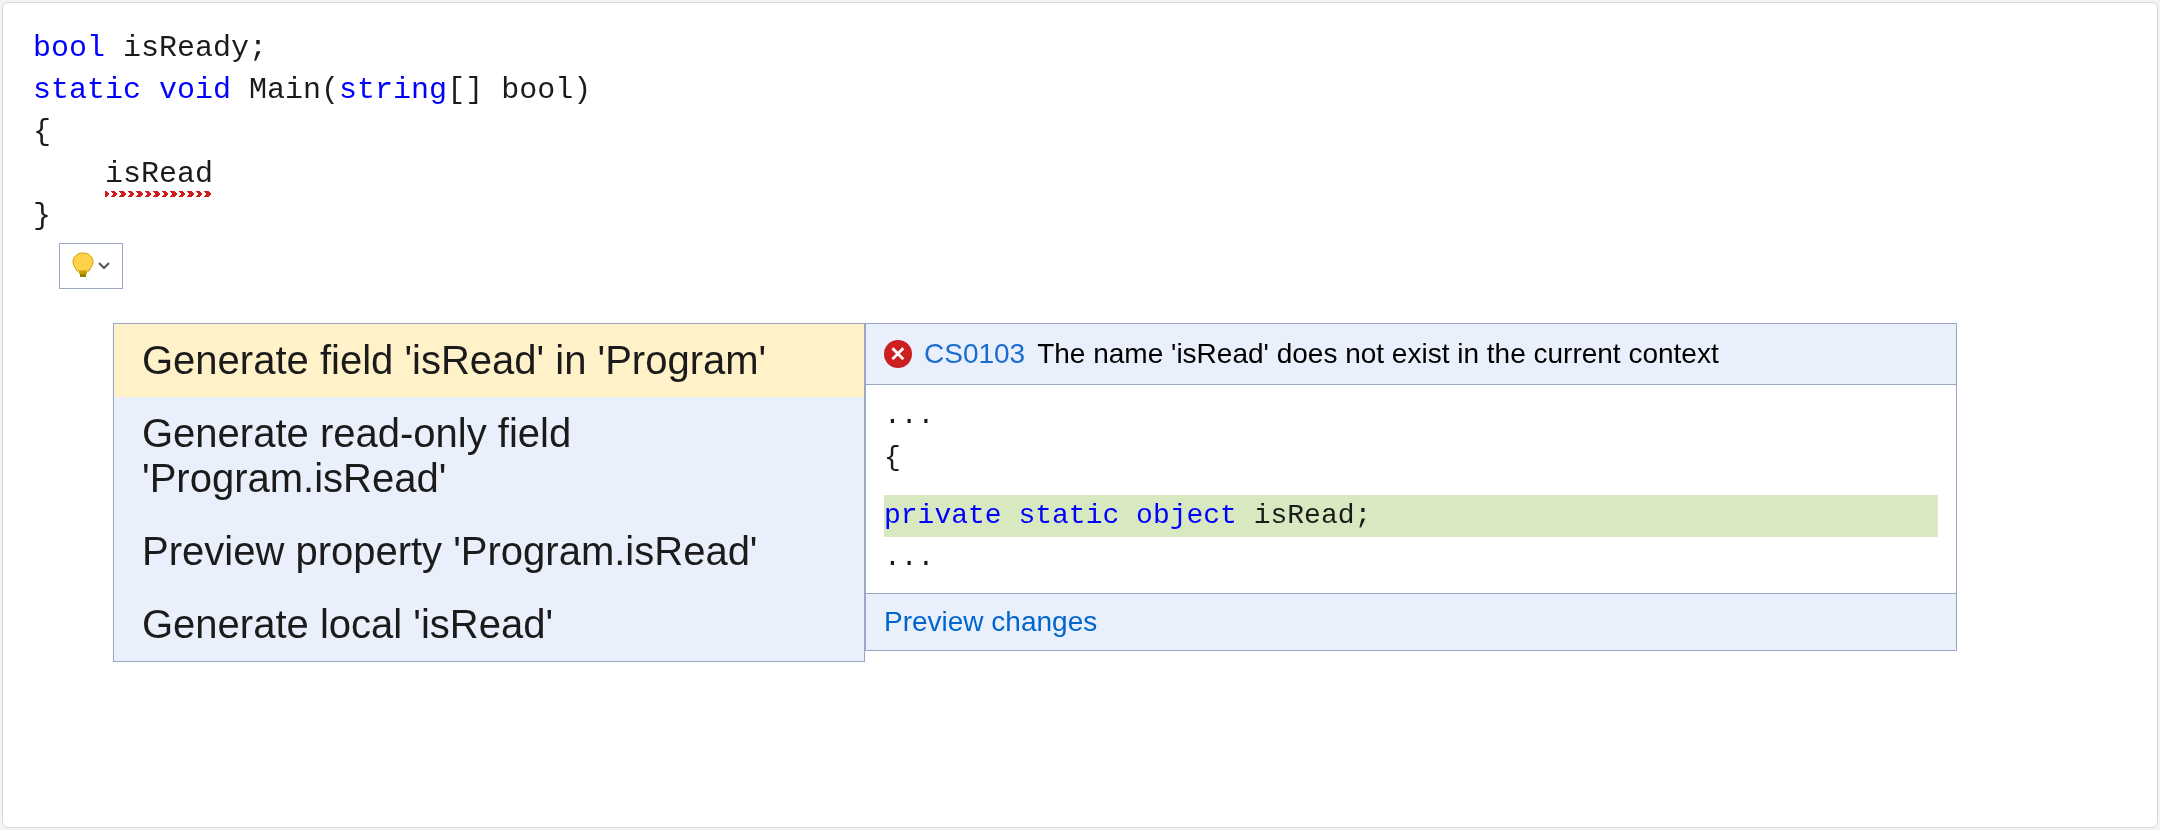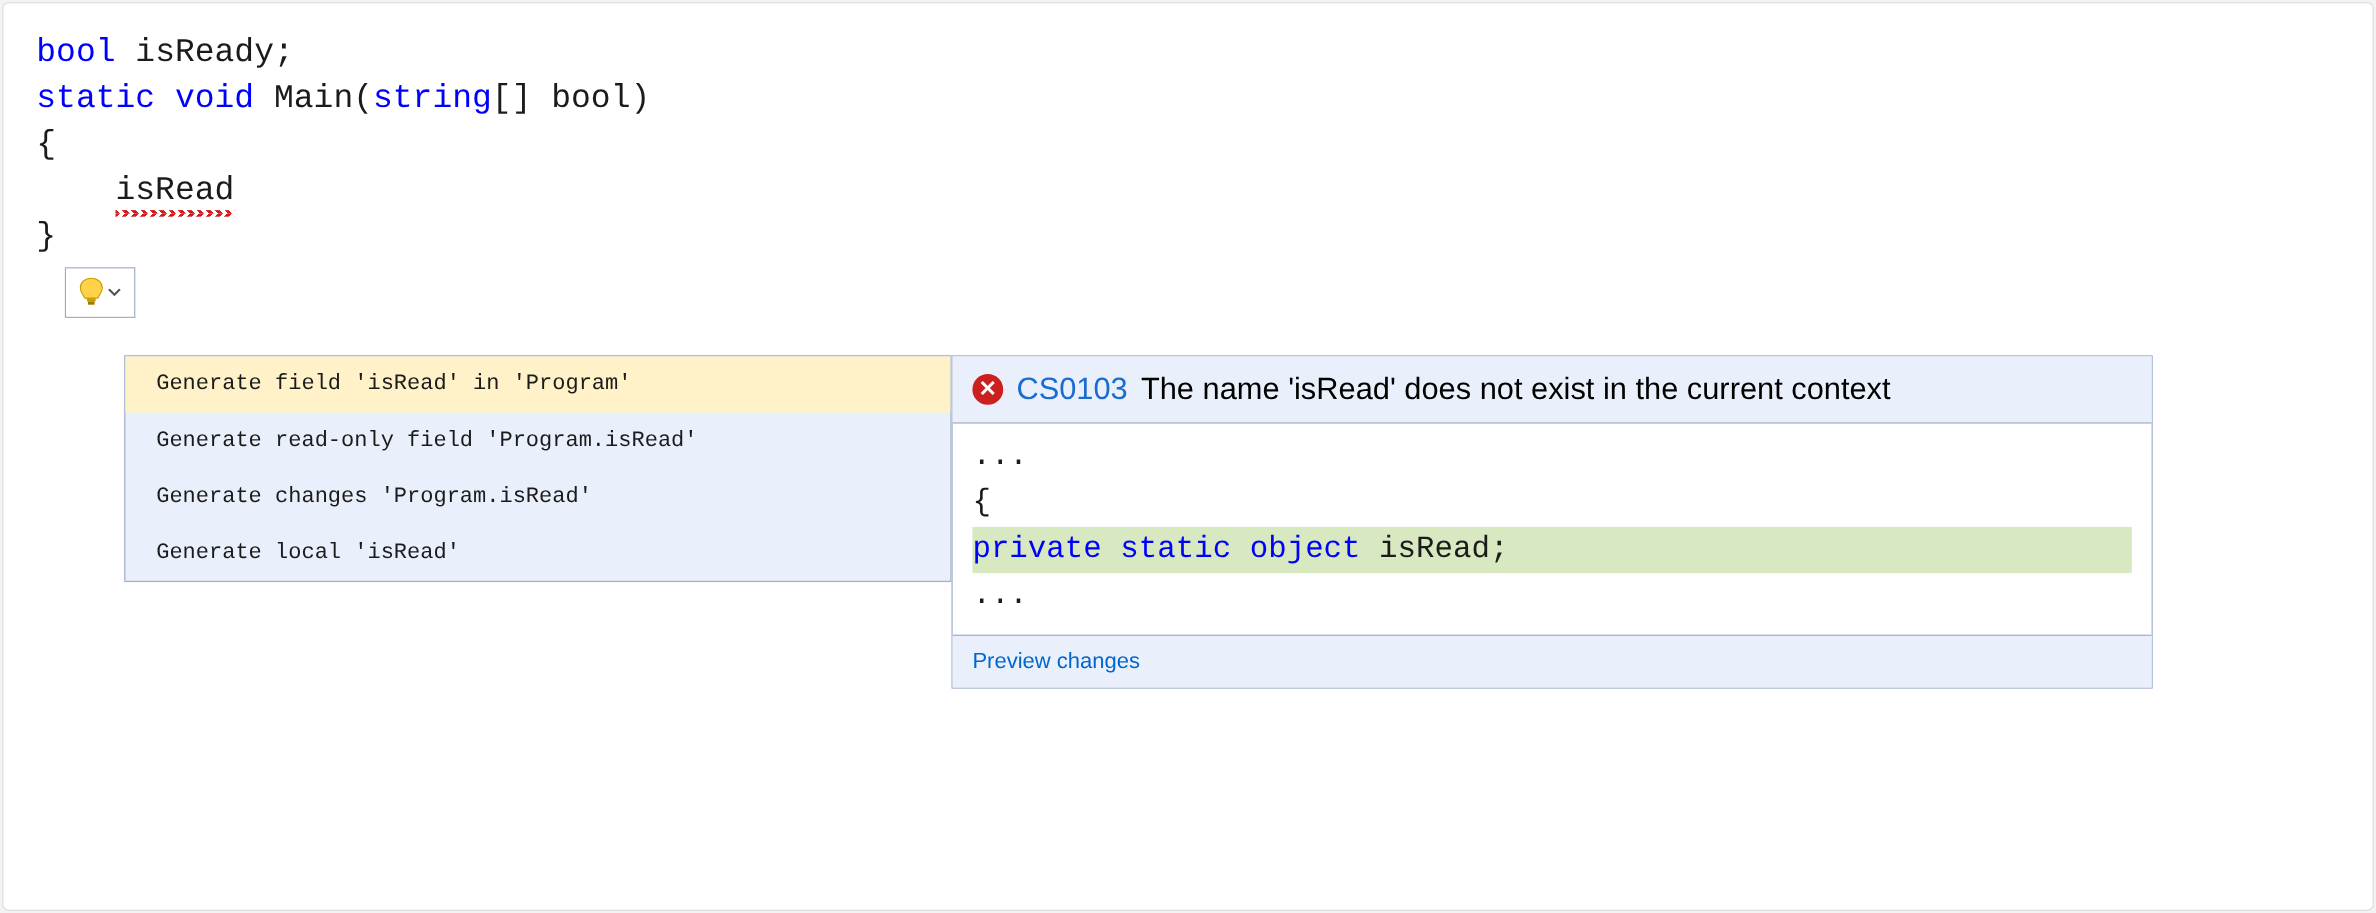--- a/index.html
+++ b/index.html
@@ -56,22 +56,22 @@
     box-sizing:border-box;
   }
   .bulb-btn svg{flex:none;}
   
   .suggestions{
     position:absolute;left:110px;top:320px;width:750px;
     border:1px solid var(--panel-brd);background:var(--panel-bg);
     box-shadow:0 0 0 1px rgba(0,0,0,.02);
   }
   .sug-item{
-    padding:14px 28px;font-size:20px;color:var(--text);
-    font-family:Liberation Mono, monospace;
+    padding:14px 28px;font-size:40px;color:var(--text);
+    font-family:Liberation Sans, sans-serif;
   }
   .sug-item.selected{background:var(--sel-bg);}
   
   .preview{
     position:absolute;left:862px;top:320px;width:1090px;
     border:1px solid var(--panel-brd);background:#fff;
     display:flex;flex-direction:column;
   }
   .prev-header{
     display:flex;align-items:center;gap:12px;
@@ -84,26 +84,26 @@
     background:#cc1f1f;color:#fff;font-weight:bold;
     display:flex;align-items:center;justify-content:center;
     font-size:20px;line-height:1;flex:none;
   }
   .err-code{color:var(--error-code);}
   .prev-body{
     padding:10px 18px 14px 18px;
     font-family:Consolas,"Courier New",monospace;
     font-size:28px;line-height:42px;color:var(--text);
   }
-  .prev-body .added{background:var(--diff-add);display:block;}
+  .prev-body .added{background:var(--diff-add);display:block;margin-top:16px;}
   .prev-body .plain{display:block;}
   .prev-footer{
     border-top:1px solid var(--panel-brd);
     padding:12px 18px;background:var(--panel-bg);
-    font-size:20px;
+    font-size:28px;
   }
   .prev-footer a{color:var(--link);text-decoration:none;}
 </style>
 </head>
 <body>
 
 <div class="frame">
 
   <div class="code"><span class="kw">bool</span> <span class="ident">isReady;</span>
 <span class="kw">static</span> <span class="kw">void</span> <span class="ident">Main(</span><span class="kw">string</span><span class="ident">[]</span><span class="ident"> bool)</span>
@@ -118,21 +118,21 @@
       <rect x="8" y="22" width="6" height="3" fill="#9b7b00"></rect>
     </svg>
     <svg width="12" height="8" viewBox="0 0 12 8">
       <path d="M1 1 L6 6 L11 1" fill="none" stroke="#555" stroke-width="2"></path>
     </svg>
   </div>
 
   <div class="suggestions">
     <div class="sug-item selected">Generate field 'isRead' in 'Program'</div>
     <div class="sug-item">Generate read-only field 'Program.isRead'</div>
-    <div class="sug-item">Generate changes 'Program.isRead'</div>
+    <div class="sug-item">Preview property 'Program.isRead'</div>
     <div class="sug-item">Generate local 'isRead'</div>
   </div>
 
   <div class="preview">
     <div class="prev-header">
       <span class="err-icon">✕</span>
       <span class="err-code">CS0103</span>
       <span>The name 'isRead' does not exist in the current context</span>
     </div>
     <div class="prev-body">

